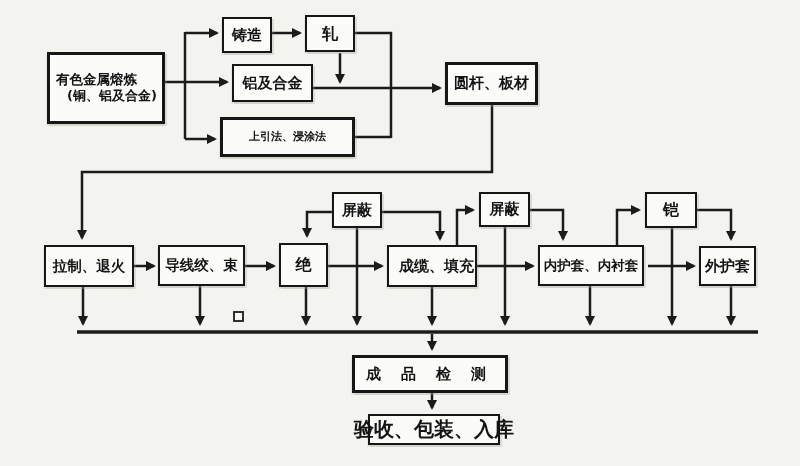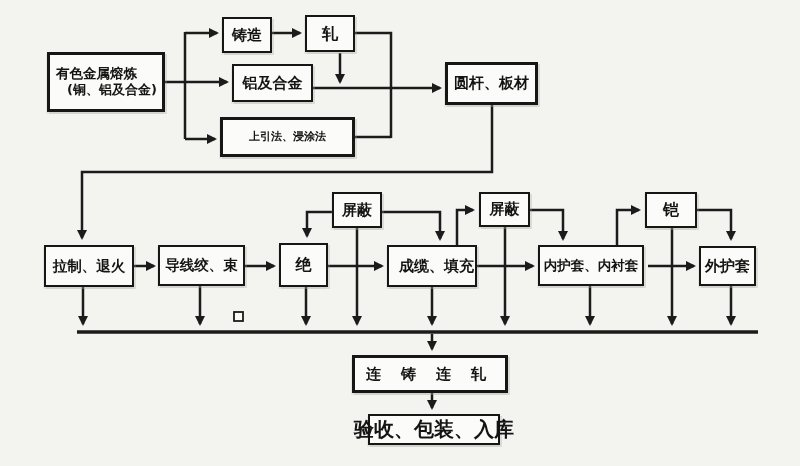--- a/index.html
+++ b/index.html
@@ -23,21 +23,21 @@
     align-items:center;
     justify-content:center;
     color:#141414;
     font-weight:bold;
     line-height:1.25;
     box-shadow:2px 2px 0 rgba(160,160,152,0.28), -1px 2px 0 rgba(175,175,168,0.18);
     white-space:nowrap;
   }
   .node span{display:block;}
 
-  .n-smelt  {left:47px;  top:52px;  width:118px; height:60px; border-width:3px; font-size:13.5px; align-items:flex-start; padding-left:6px;}
+  .n-smelt  {left:47px;  top:52px;  width:118px; height:72px; border-width:3px; font-size:13.5px; align-items:flex-start; padding-left:6px;}
   .n-smelt .l2{font-size:13px;margin-left:11px;}
   .n-cast   {left:222px; top:17px;  width:50px;  height:36px; font-size:15px;}
   .n-roll   {left:305px; top:15px;  width:50px;  height:37px; font-size:16px;}
   .n-ccr    {left:232px; top:64px;  width:81px;  height:38px; font-size:15px;}
   .n-upcast {left:220px; top:117px; width:135px; height:40px; border-width:3px; font-size:11px;}
   .n-rod    {left:445px; top:62px;  width:93px;  height:43px; border-width:3px; font-size:15px;}
   .n-draw   {left:44px;  top:245px; width:90px;  height:42px; font-size:14.5px;}
   .n-strand {left:158px; top:245px; width:87px;  height:41px; font-size:14.5px;}
   .n-insul  {left:279px; top:243px; width:49px;  height:44px; font-size:16px;}
   .n-shield1{left:332px; top:192px; width:50px;  height:36px; font-size:15px;}
@@ -163,20 +163,20 @@
 
   <div class="node n-armor">
     <span>铠</span>
   </div>
 
   <div class="node n-outer">
     <span>外护套</span>
   </div>
 
   <div class="node n-inspect">
-    <span>连铸连轧</span>
+    <span>成品检测</span>
   </div>
 
   <div class="node n-accept">
     <span>验收、包装、入库</span>
   </div>
 
 </div>
 
 </body></html>

